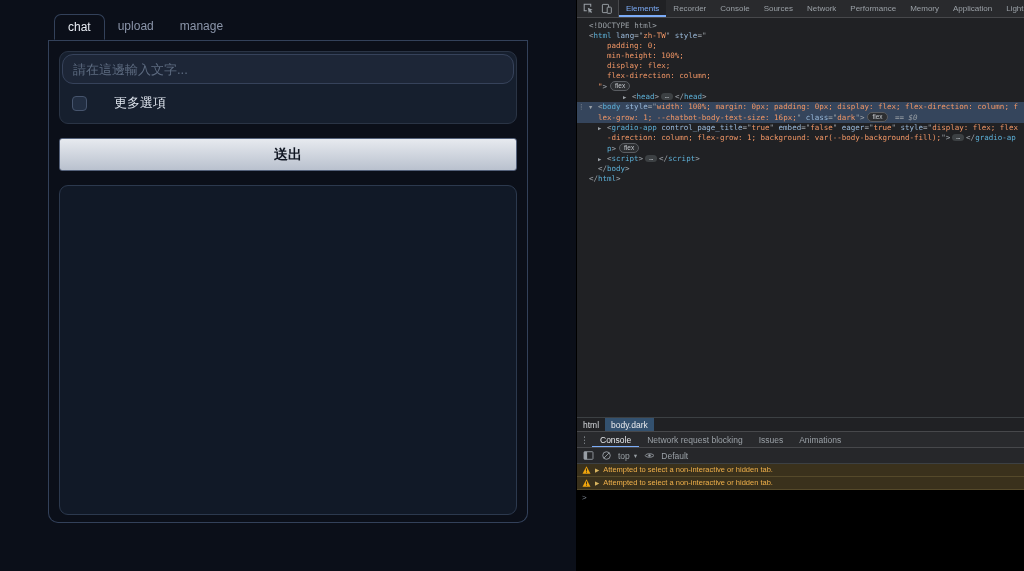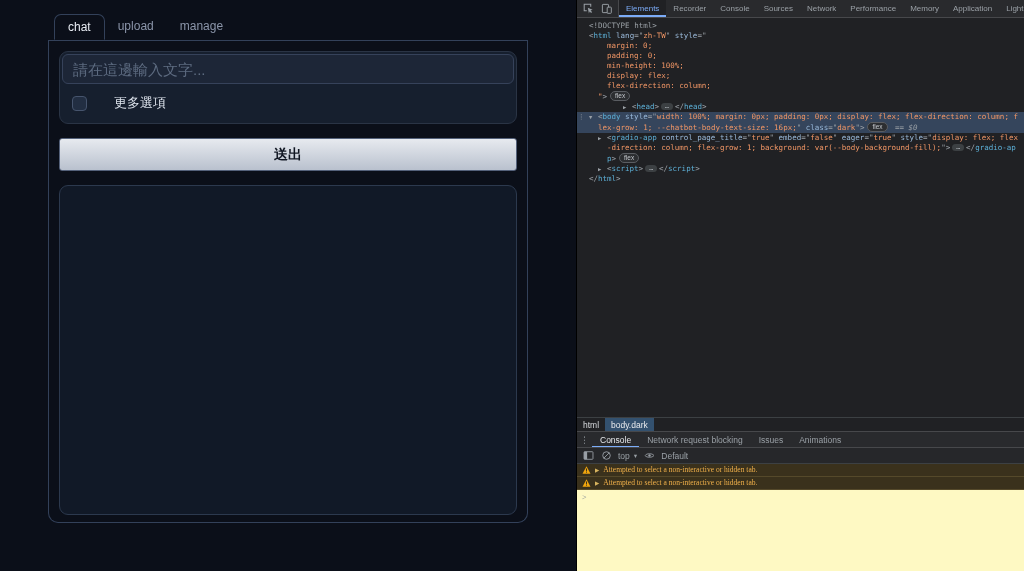--- a/index.html
+++ b/index.html
@@ -8,21 +8,21 @@
   .screen{display:flex;width:1024px;height:571px}
 
   
   .app-pane{position:relative;width:576px;height:571px;background:#0b0f19;flex-shrink:0}
   .app-wrap{position:absolute;left:48px;top:14px;width:480px}
   .app-tabs{display:flex;align-items:flex-start;height:27px;padding-left:6px;border-bottom:1px solid #33415a}
   .app-tab{padding:5px 13px;font-size:12px;color:#8b95a9;cursor:pointer;margin-bottom:-1px}
   .app-tab.active{color:#e9edf4;border:1px solid #33415a;border-bottom:1px solid #0b0f19;border-radius:7px 7px 0 0;background:#0b0f19}
   .app-panel{border:1px solid #33415a;border-top:none;border-radius:0 0 10px 10px;padding:10px;height:482px}
   .form-block{background:#161f2e;border:1px solid #2a3445;border-radius:9px;padding:2px}
-  .textbox{display:block;width:100%;height:30px;background:#1d2637;border:1px solid #36425a;border-radius:6px;padding:0 10px;font-size:15px;color:#e5e9f0;outline:none;font-family:"Liberation Sans",sans-serif}
+  .textbox{display:block;width:100%;height:30px;background:#1d2637;border:1px solid #36425a;border-radius:11px;padding:0 10px;font-size:13px;color:#e5e9f0;outline:none;font-family:"Liberation Sans",sans-serif}
   .textbox::placeholder{color:#5d6b80}
   .checkbox-row{display:flex;align-items:center;gap:27px;padding:10px 10px 9px;cursor:pointer}
   .checkbox{width:15px;height:15px;background:#222e42;border:1px solid #46546d;border-radius:4px;flex-shrink:0}
   .checkbox-label{font-size:13px;color:#dde3ec}
   .submit-btn{display:block;width:100%;height:33px;margin-top:14px;border:1px solid #54617a;border-radius:3px;background:linear-gradient(180deg,#e7eaef 0%,#b9c1ce 100%);color:#101622;font-size:14px;font-weight:bold;cursor:pointer;font-family:"Liberation Sans",sans-serif}
   .chatbot{height:330px;margin-top:14px;border:1px solid #2c394e;border-radius:9px;background:#111927}
 
   
   .devtools{width:448px;height:571px;background:#202124;display:flex;flex-direction:column;overflow:hidden;border-left:1px solid #000;color:#e8eaed}
   .dt-topbar{display:flex;align-items:stretch;height:18px;background:#292a2d;border-bottom:1px solid #47484b;flex-shrink:0;overflow:hidden}
@@ -53,21 +53,21 @@
 
   .console-toolbar{display:flex;align-items:center;height:16px;background:#26272a;border-bottom:1px solid #3c4043;padding:0 5px;gap:5px;flex-shrink:0;overflow:hidden}
   .tool-icon{display:flex;align-items:center;justify-content:center;width:13px;height:13px;flex-shrink:0;cursor:pointer}
   .frame-select{display:flex;align-items:center;gap:3px;color:#9aa0a6;font-size:8.5px;flex-shrink:0;cursor:pointer}
   .caret{font-size:5.5px;color:#9aa0a6}
   .filter-box{flex:1;display:flex;align-items:center;gap:4px;height:12px;background:#202124;border:1px solid #494c50;border-radius:3px;padding:0 5px;min-width:60px}
   .filter-input{flex:1;background:transparent;border:none;outline:none;color:#e8eaed;font-size:8.5px;font-family:"Liberation Sans",sans-serif;min-width:20px}
   .filter-input::placeholder{color:#80868b}
   .levels{color:#9aa0a6;font-size:8.5px;white-space:nowrap;flex-shrink:0;cursor:pointer}
 
-  .console-area{flex:1;font-family:Liberation Serif, serif;font-size:7.5px;background:#fef9c3;overflow:hidden}
+  .console-area{flex:1;font-family:Liberation Sans, sans-serif;font-size:7.5px;background:#000000;overflow:hidden}
   .console-row{display:flex;align-items:center;gap:4px;padding:1px 5px;line-height:10px}
   .console-row.warning{background:#3a311c;border-bottom:1px solid #55492a;color:#f0b04a}
   .msg-icon{display:flex;align-items:center;flex-shrink:0}
   .msg-arrow{font-size:5.5px;color:#d8b45e;flex-shrink:0;cursor:pointer}
   .console-prompt{display:flex;align-items:center;padding:3px 5px}
   .prompt-chev{color:#7f8894;font-size:8px}
 </style>
 </head>
 <body>
 
@@ -119,30 +119,30 @@
           <div class="dt-tab">Performance</div>
           <div class="dt-tab">Memory</div>
           <div class="dt-tab">Application</div>
           <div class="dt-tab">Lighthouse</div>
         </div>
     </div>
 
     <div class="dom-tree" id="dom-tree">
         <div class="dom-row" style="padding-left: 12px;"><span class="tok-g">&lt;!DOCTYPE html&gt;</span></div>
         <div class="dom-row" style="padding-left: 12px;"><span class="tok-g">&lt;</span><span class="tok-t">html</span><span class="tok-a"> lang</span><span class="tok-g">="</span><span class="tok-v">zh-TW</span><span class="tok-g">"</span><span class="tok-a"> style</span><span class="tok-g">="</span></div>
-        <div class="dom-row" style="padding-left: 30px;"><span class="tok-v">margin: 0;</span></div>
         <div class="dom-row" style="padding-left: 30px;"><span class="tok-v">padding: 0;</span></div>
         <div class="dom-row" style="padding-left: 30px;"><span class="tok-v">min-height: 100%;</span></div>
         <div class="dom-row" style="padding-left: 30px;"><span class="tok-v">display: flex;</span></div>
         <div class="dom-row" style="padding-left: 30px;"><span class="tok-v">flex-direction: column;</span></div>
         <div class="dom-row" style="padding-left: 21px;"><span class="tok-v">"</span><span class="tok-g">&gt;</span><span class="badge">flex</span></div>
         <div class="dom-row" style="padding-left: 21px; margin-left: 34px;"><span class="dom-arrow" style="left: 12px;">▶</span><span class="tok-g">&lt;</span><span class="tok-t">head</span><span class="tok-g">&gt;</span><span class="ellipsis-pill">…</span><span class="tok-g">&lt;/</span><span class="tok-t">head</span><span class="tok-g">&gt;</span></div>
         <div class="dom-row selected" style="padding-left: 21px;"><span class="node-menu">⋮</span><span class="dom-arrow" style="left: 12px;">▼</span><span class="tok-g">&lt;</span><span class="tok-t">body</span><span class="tok-a"> style</span><span class="tok-g">="</span><span class="tok-v">width: 100%; margin: 0px; padding: 0px; display: flex; flex-direction: column; flex-grow: 1; --chatbot-body-text-size: 16px;</span><span class="tok-g">"</span><span class="tok-a"> class</span><span class="tok-g">="</span><span class="tok-v">dark</span><span class="tok-g">"</span><span class="tok-g">&gt;</span><span class="badge">flex</span><span class="tok-eq"> == $0</span></div>
         <div class="dom-row" style="padding-left: 30px;"><span class="dom-arrow" style="left: 21px;">▶</span><span class="tok-g">&lt;</span><span class="tok-t">gradio-app</span><span class="tok-a"> control_page_title</span><span class="tok-g">="</span><span class="tok-v">true</span><span class="tok-g">"</span><span class="tok-a"> embed</span><span class="tok-g">="</span><span class="tok-v">false</span><span class="tok-g">"</span><span class="tok-a"> eager</span><span class="tok-g">="</span><span class="tok-v">true</span><span class="tok-g">"</span><span class="tok-a"> style</span><span class="tok-g">="</span><span class="tok-v">display: flex; flex-direction: column; flex-grow: 1; background: var(--body-background-fill);</span><span class="tok-g">"</span><span class="tok-g">&gt;</span><span class="ellipsis-pill">…</span><span class="tok-g">&lt;/</span><span class="tok-t">gradio-app</span><span class="tok-g">&gt;</span><span class="badge">flex</span></div>
         <div class="dom-row" style="padding-left: 30px;"><span class="dom-arrow" style="left: 21px;">▶</span><span class="tok-g">&lt;</span><span class="tok-t">script</span><span class="tok-g">&gt;</span><span class="ellipsis-pill">…</span><span class="tok-g">&lt;/</span><span class="tok-t">script</span><span class="tok-g">&gt;</span></div>
+        <div class="dom-row" style="padding-left: 21px;"><span class="tok-g">&lt;/</span><span class="tok-t">body</span><span class="tok-g">&gt;</span></div>
         <div class="dom-row" style="padding-left: 12px;"><span class="tok-g">&lt;/</span><span class="tok-t">html</span><span class="tok-g">&gt;</span></div>
       </div>
 
     <div class="crumb-bar" id="crumb-bar">
         <span class="crumb">html</span>
         <span class="crumb active">body.dark</span>
       </div>
 
     <div class="drawer-tabs">
       <span class="kebab">⋮</span>

